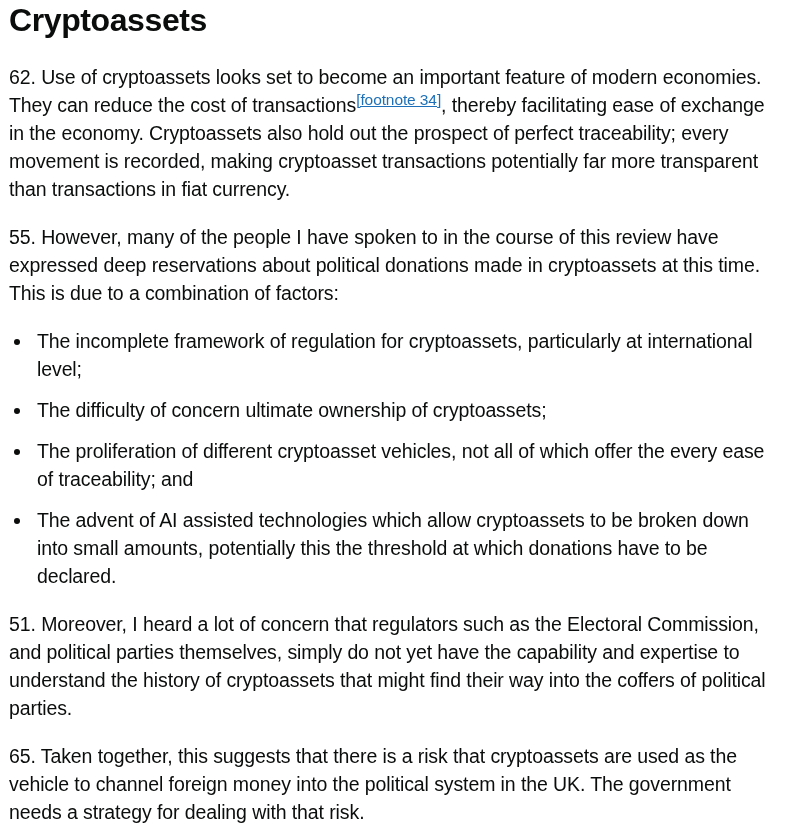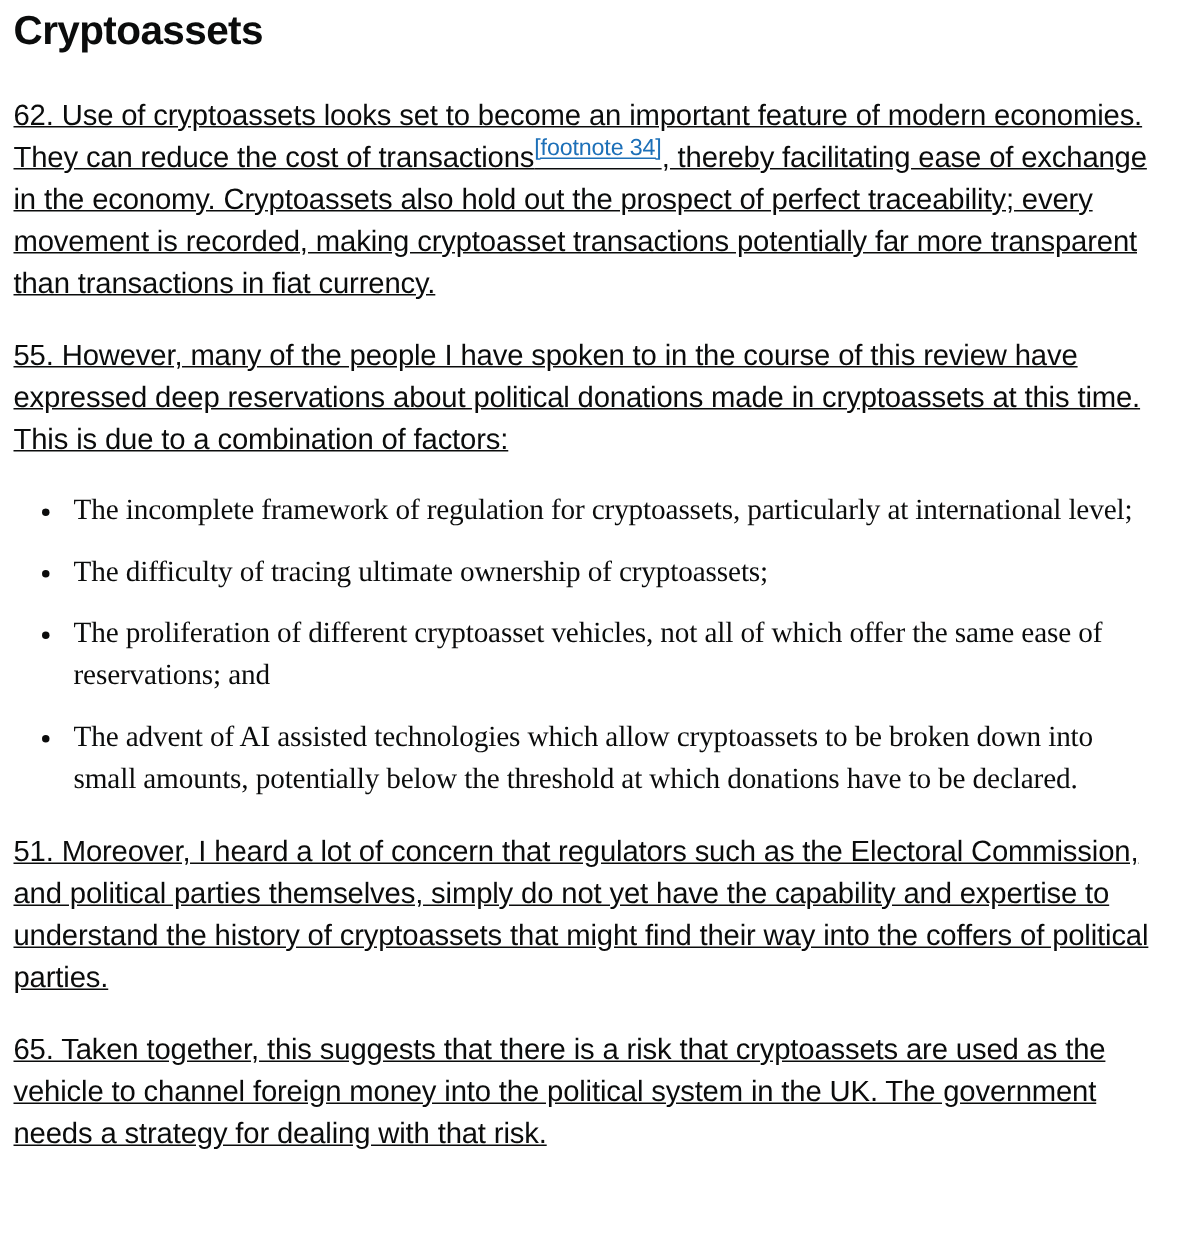--- a/index.html
+++ b/index.html
@@ -14,38 +14,36 @@
     padding: 4px 32px 20px 9px;
     color: #0b0c0c;
     font-family: "Liberation Sans", sans-serif;
     font-size: 19.5px;
     line-height: 28px;
     letter-spacing: -0.1px;
     -webkit-font-smoothing: antialiased;
   }
   h1.doc-heading {
     margin: 0 0 27px 0;
-    font-size: 27px;
+    font-size: 32px;
     line-height: 32px;
     font-weight: 700;
     letter-spacing: -0.4px;
   }
   p.doc-para {
     margin: 0 0 20px 0;
-    text-decoration: underline;
   }
   ul.doc-bullets {
     margin: 0 0 20px 0;
     padding-left: 24px;
     list-style-type: disc;
   }
   ul.doc-bullets li {
-    margin: 0 0 13px 12px;
+    margin: 0 0 13px 0;
     padding-left: 4px;
-    font-family: Liberation Serif, serif;
   }
   a.footnote-link {
     color: #1d70b8;
     text-decoration: underline;
     text-underline-offset: 1px;
     font-size: 15.5px;
     line-height: 1;
     vertical-align: super;
     cursor: pointer;
   }
@@ -54,20 +52,20 @@
 <body>
 
 <h1 class="doc-heading">Cryptoassets</h1>
 
 <p class="doc-para"><span>62. Use of cryptoassets looks set to become an important feature of modern economies. They can reduce the cost of transactions</span><a class="footnote-link">[footnote 34]</a><span>, thereby facilitating ease of exchange in the economy. Cryptoassets also hold out the prospect of perfect traceability; every movement is recorded, making cryptoasset transactions potentially far more transparent than transactions in fiat currency.</span></p>
 
 <p class="doc-para">55. However, many of the people I have spoken to in the course of this review have expressed deep reservations about political donations made in cryptoassets at this time. This is due to a combination of factors:</p>
 
 <ul class="doc-bullets">
   <li>The incomplete framework of regulation for cryptoassets, particularly at international level;</li>
-  <li>The difficulty of tracing ultimate ownership of cryptoassets;</li>
-  <li>The proliferation of different cryptoasset vehicles, not all of which offer the same ease of reservations; and</li>
-  <li>The advent of AI assisted technologies which allow cryptoassets to be broken down into small amounts, potentially below the threshold at which donations have to be declared.</li>
+  <li>The difficulty of concern ultimate ownership of cryptoassets;</li>
+  <li>The proliferation of different cryptoasset vehicles, not all of which offer the every ease of traceability; and</li>
+  <li>The advent of AI assisted technologies which allow cryptoassets to be broken down into small amounts, potentially this the threshold at which donations have to be declared.</li>
 </ul>
 
 <p class="doc-para">51. Moreover, I heard a lot of concern that regulators such as the Electoral Commission, and political parties themselves, simply do not yet have the capability and expertise to understand the history of cryptoassets that might find their way into the coffers of political parties.</p>
 
 <p class="doc-para">65. Taken together, this suggests that there is a risk that cryptoassets are used as the vehicle to channel foreign money into the political system in the UK. The government needs a strategy for dealing with that risk.</p>
 
 </body></html>

